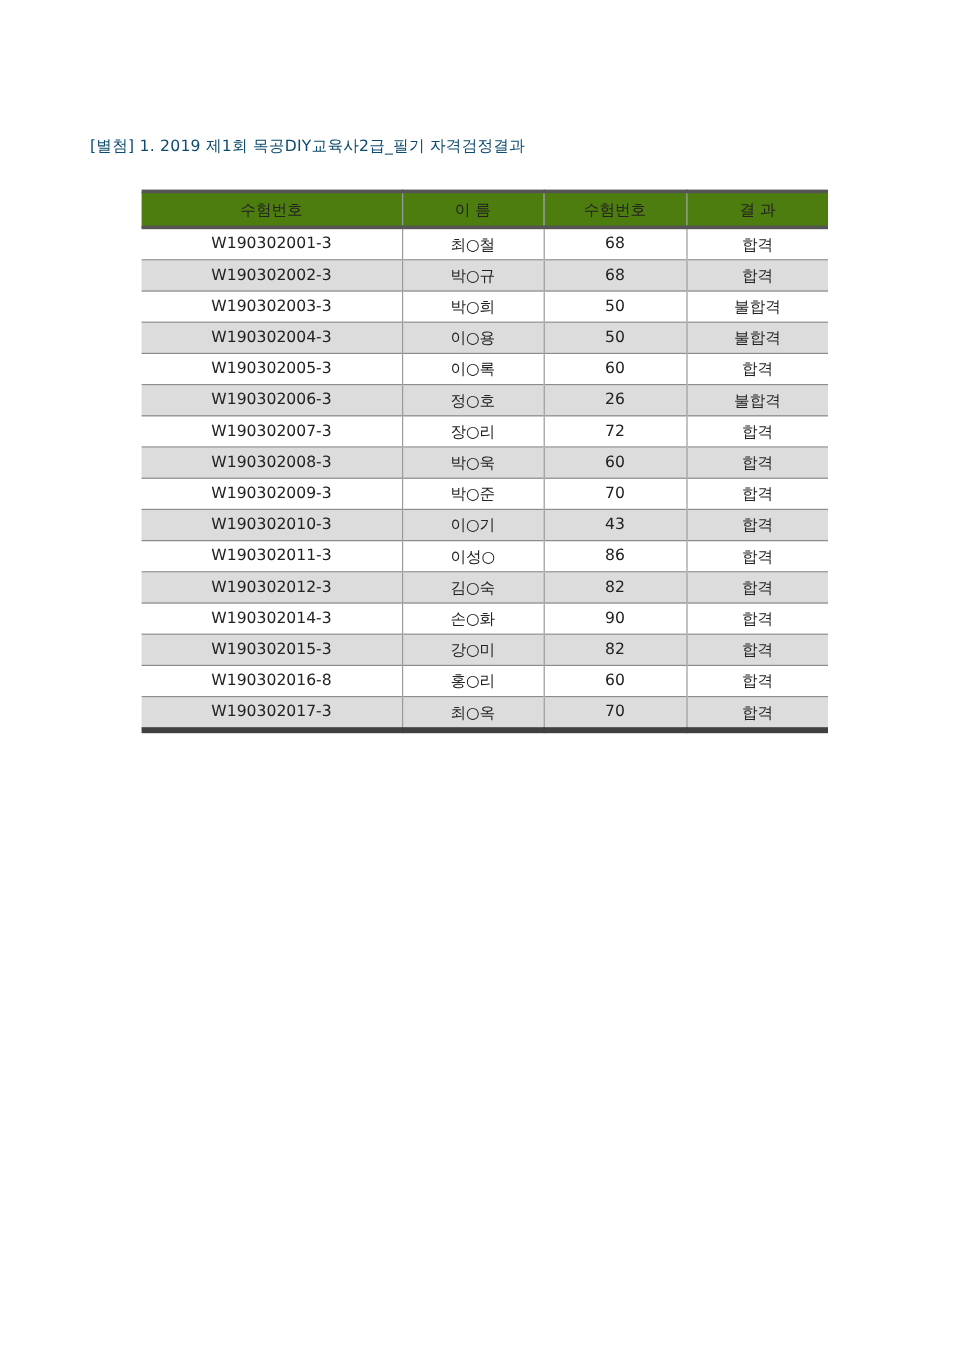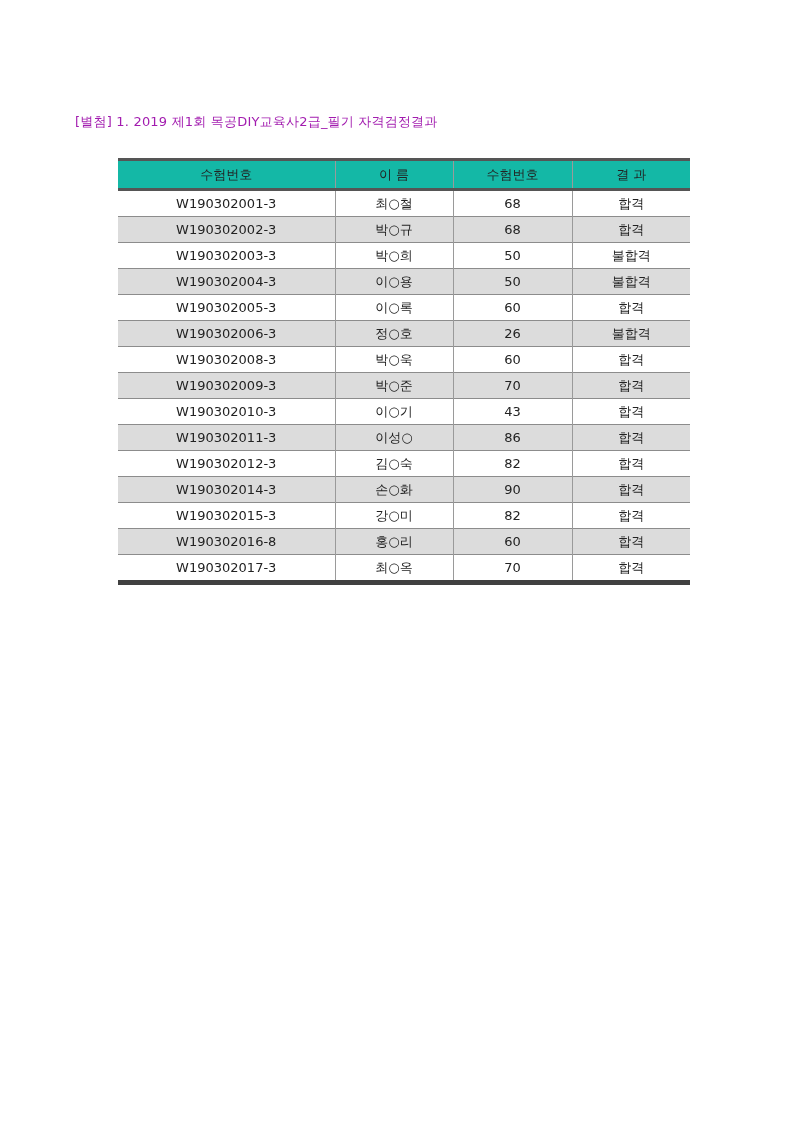--- a/index.html
+++ b/index.html
@@ -1,22 +1,22 @@
 <!DOCTYPE html>
 <html><head>
 <meta charset="utf-8">
 <style>
   html, body { margin: 0; padding: 0; background: #ffffff; }
   body { width: 800px; height: 1131px; position: relative; overflow: hidden;
          font-family: "DejaVu Sans", "Liberation Sans", sans-serif; color: #222; }
-  .title { position: absolute; left: 75px; top: 113px; font-size: 13px; color: #a21caf; letter-spacing: 0.2px; white-space: nowrap; }
+  .title { position: absolute; left: 75px; top: 113px; font-size: 13px; color: #0c4a6e; letter-spacing: 0.2px; white-space: nowrap; }
   table.result { position: absolute; left: 118px; top: 158px; width: 572px; border-collapse: collapse; font-size: 13px; }
   table.result th, table.result td { text-align: center; height: 25px; padding: 0; border-left: 1px solid #9a9a9a; border-top: 1px solid #8c8c8c; }
   table.result th:first-child, table.result td:first-child { border-left: none; }
-  table.result thead tr { background: #14b8a6; border-top: 3px solid #555; border-bottom: 3px solid #555; }
+  table.result thead tr { background: #4d7c0f; border-top: 3px solid #555; border-bottom: 3px solid #555; }
   table.result th { font-weight: normal; color: #222; height: 27px; border-top: none; }
   table.result tbody tr:nth-child(even) { background: #dcdcdc; }
   table.result tbody tr:first-child td { border-top: none; }
   table.result tbody tr:last-child { border-bottom: 5px solid #404040; }
   col.c1 { width: 217px; } col.c2 { width: 118px; } col.c3 { width: 119px; } col.c4 { width: 118px; }
 </style>
 </head>
 <body>
 
 <div class="title">[별첨] 1. 2019 제1회 목공DIY교육사2급_필기 자격검정결과</div>
@@ -67,20 +67,26 @@
         <td>60</td>
         <td>합격</td>
       </tr>
       <tr>
         <td>W190302006-3</td>
         <td>정○호</td>
         <td>26</td>
         <td>불합격</td>
       </tr>
       <tr>
+        <td>W190302007-3</td>
+        <td>장○리</td>
+        <td>72</td>
+        <td>합격</td>
+      </tr>
+      <tr>
         <td>W190302008-3</td>
         <td>박○욱</td>
         <td>60</td>
         <td>합격</td>
       </tr>
       <tr>
         <td>W190302009-3</td>
         <td>박○준</td>
         <td>70</td>
         <td>합격</td>

